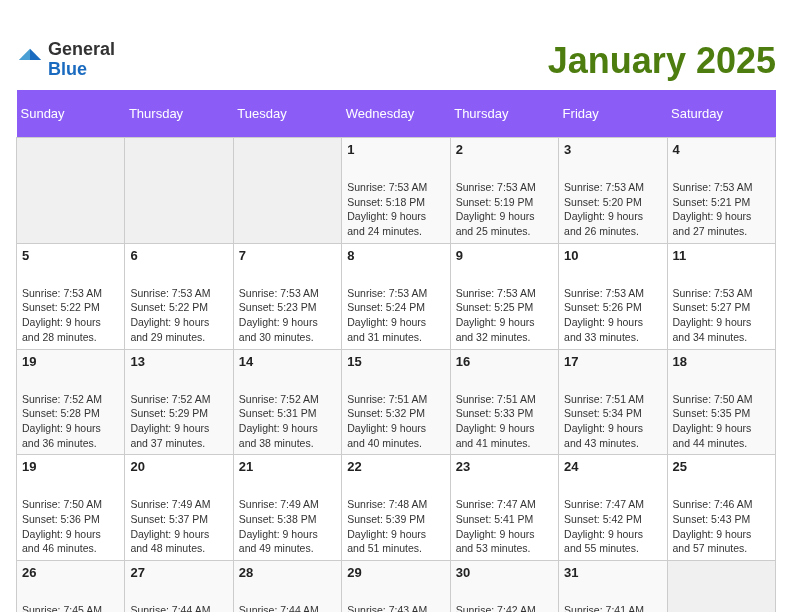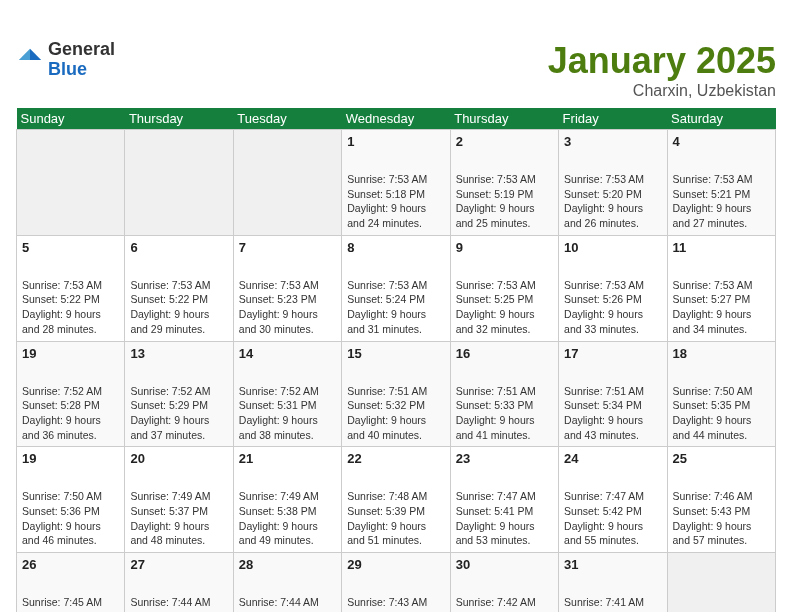--- a/index.html
+++ b/index.html
@@ -44,23 +44,23 @@
     .location {
       font-size: 16px;
       color: #555;
     }
     table {
       width: 100%;
       border-collapse: collapse;
       font-size: 11px;
     }
     thead th {
-      background: #15803d;
+      background: #8b5cf6;
       color: #fff;
-      padding: 3px 4px;
+      padding: 16px 4px;
       text-align: left;
       font-size: 13px;
       font-weight: normal;
     }
     tbody td {
       border: 1px solid #ccc;
       vertical-align: top;
       padding: 4px 5px;
       width: calc(100% / 7);
       height: 80px;
@@ -97,21 +97,20 @@
       <polygon points="20,4 36,20 20,20" fill="#1a6bbf"></polygon>
       <polygon points="20,4 4,20 20,20" fill="#4a9fd4"></polygon>
     </svg>
     <div class="logo-text">
       <span class="logo-general">General</span><br>
       <span class="logo-blue">Blue</span>
     </div>
   </div>
   <div class="title-block">
     <div class="month-title">January 2025</div>
-    <div class="location">Charxin, Uzbekistan</div>
   </div>
 </div>
 
 <table>
   <thead>
     <tr>
     <th>Sunday</th>
         <th>Thursday</th>
         <th>Tuesday</th>
         <th>Wednesday</th>

